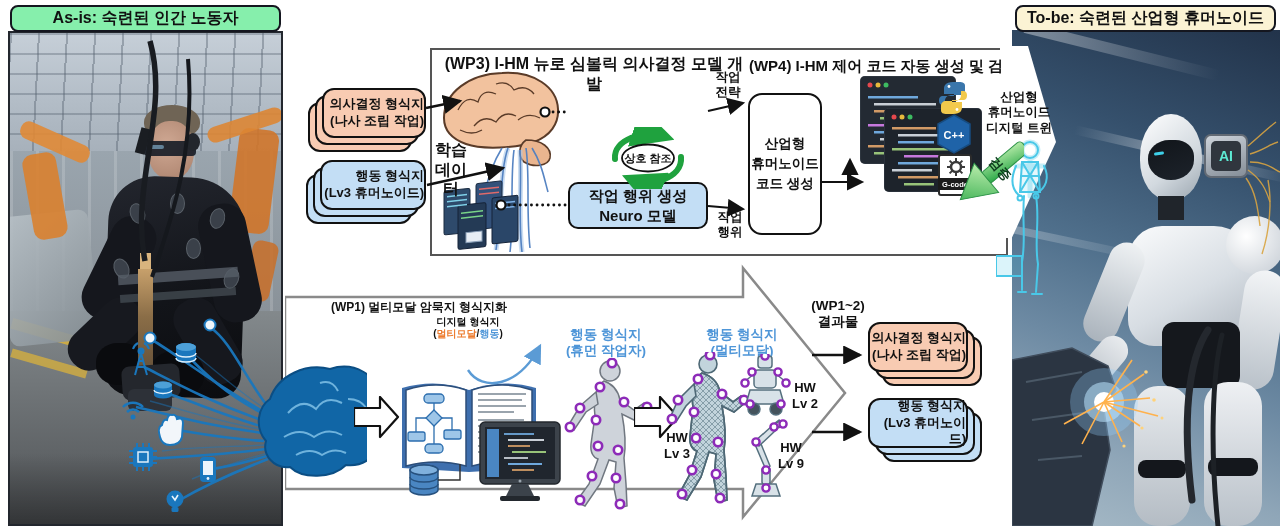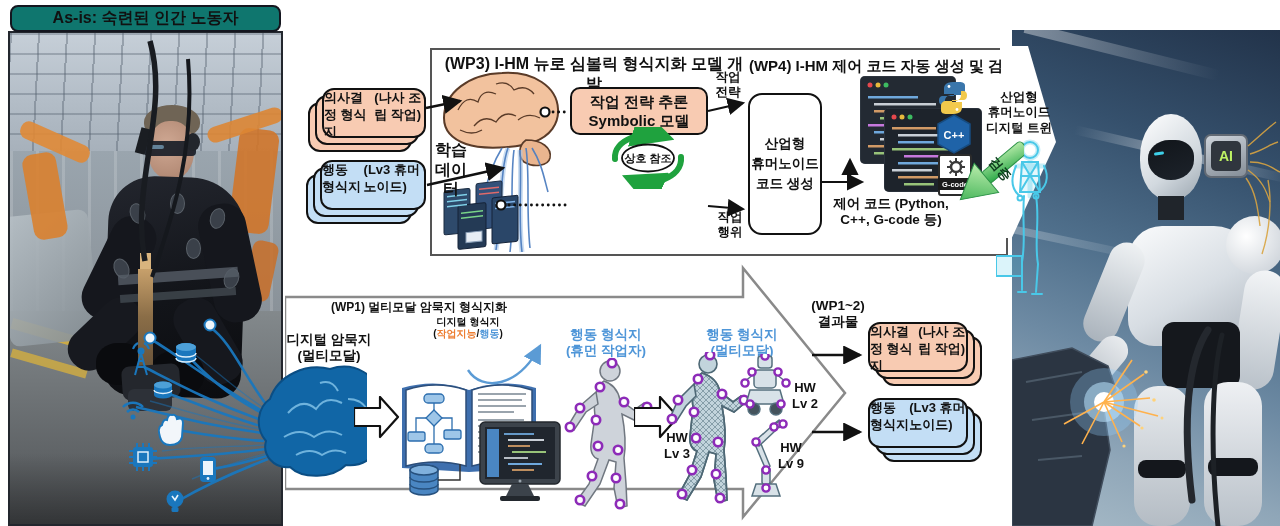--- a/index.html
+++ b/index.html
@@ -6,22 +6,22 @@
   body{margin:0;background:#fff}
   .stage{position:relative;width:1280px;height:526px;background:#fff;overflow:hidden;
          font-family:"Liberation Sans","DejaVu Sans",sans-serif;color:#111}
   .abs{position:absolute}
   .lbl{font-weight:700;text-align:center;line-height:1.22;color:#111}
   .lbl span{display:block}
   .panel-label{display:flex;align-items:center;justify-content:center;font-weight:700;font-size:16px;
                border:2.5px solid #14161f;border-radius:8px;z-index:8}
   .wbox{border:2.2px solid #111;border-radius:10px;display:flex;flex-direction:column;
         justify-content:center;text-align:center;font-weight:700;line-height:1.28}
-  .stackbox{border:2.2px solid #111;border-radius:12px;display:flex;flex-direction:row;
-        justify-content:center;text-align:left;font-weight:700;font-size:13px;line-height:1.3;z-index:6}
+  .stackbox{border:2.2px solid #111;border-radius:12px;display:flex;flex-direction:column;
+        justify-content:center;text-align:right;font-weight:700;font-size:13px;line-height:1.3;z-index:6}
   .stacklayer{border:2.2px solid #111;border-radius:12px;z-index:5}
   .codewin{border-radius:5px;z-index:6}
   .blue-t{color:#4f96d8}
   .orange-t{color:#ed7d31}
   .z2{z-index:2}.z4{z-index:4}.z5{z-index:5}.z6{z-index:6}.z7{z-index:7}
 </style>
 </head>
 <body>
 
 <div class="stage">
@@ -90,21 +90,21 @@
          background:linear-gradient(180deg,#c7a06b,#8a6d47 40%,#5c4a36)"></div>
     <div class="abs" style="left:112px;top:332px;width:58px;height:34px;background:#24272d;border-radius:8px;transform:rotate(-4deg)"></div>
     <div class="abs" style="left:118px;top:356px;width:44px;height:22px;background:#2d3138;border-radius:6px"></div>
     <svg class="abs" style="left:0;top:0" width="271" height="493" viewBox="0 0 271 493">
       <path d="M135,228 C120,150 160,80 140,8" stroke="#191c21" stroke-width="5.5" fill="none"></path>
       <path d="M142,244 C160,190 186,120 178,26" stroke="#15181d" stroke-width="4" fill="none"></path>
     </svg>
     <div class="abs" style="left:0;top:420px;width:271px;height:73px;background:linear-gradient(transparent,rgba(0,0,0,.35))"></div>
   </div>
 
-  <div class="abs panel-label" style="left:10px;top:5px;width:271px;height:27px;background:#0f766e">
+  <div class="abs panel-label" style="left:10px;top:5px;width:271px;height:27px;background:#86efac">
     <span>As-is: 숙련된 인간 노동자</span>
   </div>
 
   <div class="abs" style="left:1012px;top:30px;width:268px;height:496px;overflow:hidden;z-index:1;
               background:linear-gradient(200deg,#22334a,#35506c 25%,#50708c 48%,#6d8aa3 65%,#8fa6b8 82%,#a9bcc8)">
     <div class="abs" style="left:10px;top:16px;width:200px;height:11px;background:linear-gradient(90deg,rgba(255,255,255,.4),transparent);transform:rotate(14deg)"></div>
     <div class="abs" style="left:60px;top:120px;width:220px;height:9px;background:linear-gradient(90deg,transparent,rgba(255,255,255,.45),transparent);transform:rotate(13deg)"></div>
     <div class="abs" style="left:-20px;top:210px;width:180px;height:8px;background:linear-gradient(90deg,rgba(255,255,255,.3),transparent);transform:rotate(12deg)"></div>
 
     <div class="abs" style="left:116px;top:196px;width:126px;height:120px;border-radius:34px 40px 26px 26px;
@@ -129,21 +129,21 @@
       <div class="abs" style="left:8px;top:26px;width:46px;height:40px;border-radius:46% 40% 50% 50%;
            background:linear-gradient(160deg,#11151a,#1d232b)">
         <div class="abs" style="left:6px;top:12px;width:10px;height:3px;background:#3ecfe8;border-radius:2px;transform:rotate(-8deg)"></div>
       </div>
     </div>
     <div class="abs" style="left:146px;top:166px;width:26px;height:24px;background:#20252b"></div>
 
     <div class="abs" style="left:192px;top:104px;width:44px;height:44px;border:2px solid #626a74;border-radius:7px;
          background:linear-gradient(160deg,#cdd3da,#858e98)">
       <div class="abs" style="left:5px;top:5px;width:30px;height:30px;background:#30363e;border-radius:5px;
-           display:flex;align-items:center;justify-content:center;color:#bef264;font-weight:700;font-size:14px">
+           display:flex;align-items:center;justify-content:center;color:#5eead4;font-weight:700;font-size:14px">
         <span>AI</span>
       </div>
     </div>
     <svg class="abs" style="left:0;top:0" width="268" height="496" viewBox="0 0 268 496">
       <g stroke="#d9a441" stroke-width="1.4" fill="none" opacity=".9">
         <path d="M236,116 C250,104 256,98 264,92"></path>
         <path d="M238,124 C252,120 258,114 266,112"></path>
         <path d="M238,132 C254,132 260,138 268,142"></path>
         <path d="M236,140 C250,150 254,160 258,172"></path>
         <path d="M234,148 C244,162 246,180 248,196"></path>
@@ -175,32 +175,35 @@
           <circle cx="134" cy="342" r="1.8"></circle>
             <circle cx="142" cy="370" r="1.8"></circle>
             <circle cx="130" cy="398" r="1.6"></circle>
           <circle cx="112" cy="416" r="1.6"></circle>
             <circle cx="150" cy="388" r="1.5"></circle>
         </g>
       </g>
     </svg>
   </div>
 
+  <div class="abs panel-label" style="left:1015px;top:5px;width:261px;height:27px;background:#fbf3d4">
+    <span>To-be: 숙련된 산업형 휴머노이드</span>
+  </div>
 
   <div class="abs" style="left:1000px;top:46px;width:56px;height:192px;background:#fff;z-index:5;
               clip-path:polygon(0 0,50% 0,100% 50%,21% 100%,0 100%)"></div>
 
   <svg class="abs z2" style="left:285px;top:264px" width="568" height="262" viewBox="0 0 568 262">
     <polygon points="0,33 458,33 458,4 560,129 458,253 458,225 0,225" fill="#ffffff" stroke="#8a8a8a" stroke-width="2.5" stroke-linejoin="miter"></polygon>
   </svg>
 
   <div class="abs z2" style="left:430px;top:48px;width:578px;height:208px;border:2px solid #555;background:#fff"></div>
 
   <div class="abs lbl z5" style="left:438px;top:54px;width:312px;font-size:16px">
-    <span>(WP3) I-HM 뉴로 심볼릭 형식지화 모델 개발</span>
+    <span>(WP3) I-HM 뉴로 심볼릭 의사결정 모델 개발</span>
   </div>
   <div class="abs lbl z5" style="left:746px;top:57px;width:260px;font-size:15px">
     <span>(WP4) I-HM 제어 코드 자동 생성 및 검증</span>
   </div>
 
   <svg class="abs z4" style="left:430px;top:60px" width="145" height="196" viewBox="0 0 145 196">
     <g>
       <path d="M14,58 C14,32 40,14 72,13 C104,11 127,27 128,49 C129,64 120,76 104,82 C88,88 52,90 36,84 C22,79 14,70 14,58 Z" fill="#f2c29e" stroke="#5a3b28" stroke-width="2"></path>
       <path d="M96,80 C112,80 122,88 120,98 C118,106 104,108 94,102 C88,96 88,86 96,80 Z" fill="#eab58f" stroke="#5a3b28" stroke-width="1.6"></path>
       <g fill="none" stroke="#5a3b28" stroke-width="1.3">
@@ -257,23 +260,23 @@
   <svg class="abs z5" style="left:414px;top:84px" width="112" height="110" viewBox="0 0 112 110">
     <line x1="12" y1="24" x2="46" y2="17" stroke="#111" stroke-width="2.4" marker-end="url(#ah)"></line>
     <line x1="13" y1="101" x2="89" y2="84" stroke="#111" stroke-width="2.4" marker-end="url(#ah)"></line>
   </svg>
 
   <div class="abs lbl z5" style="left:428px;top:140px;width:46px;font-size:16px">
     <span>학습</span>
       <span>데이터</span>
   </div>
 
-  <div class="abs wbox z5" style="left:570px;top:87px;width:138px;height:48px;background:#f8cbb2;font-size:15px">
-    <span>작업 전략 추론</span>
-    <span>Symbolic 모델</span>
+  <div class="abs wbox z5" style="left:568px;top:182px;width:140px;height:47px;background:#c3def5;font-size:15px">
+    <span>작업 행위 생성</span>
+    <span>Neuro 모델</span>
   </div>
 
   <svg class="abs z5" style="left:492px;top:90px" width="272" height="132" viewBox="0 0 272 132">
     <circle cx="53" cy="22" r="4.5" fill="#fff" stroke="#111" stroke-width="2.2"></circle>
     <line x1="61" y1="22" x2="76" y2="22" stroke="#111" stroke-width="2.8" stroke-linecap="round" stroke-dasharray="0.1 5.5"></line>
     <circle cx="9" cy="115" r="4.5" fill="#fff" stroke="#111" stroke-width="2.2"></circle>
     <line x1="17" y1="115" x2="76" y2="115" stroke="#111" stroke-width="2.8" stroke-linecap="round" stroke-dasharray="0.1 5.5"></line>
     <line x1="216" y1="21" x2="251" y2="13" stroke="#111" stroke-width="2.2" marker-end="url(#ah)"></line>
     <line x1="216" y1="116" x2="251" y2="119" stroke="#111" stroke-width="2.2" marker-end="url(#ah)"></line>
   </svg>
@@ -356,24 +359,20 @@
       <circle cx="9" cy="9" r="5" fill="none" stroke="#3a3a3a" stroke-width="2.5"></circle>
       <g stroke="#3a3a3a" stroke-width="2">
           <path d="M9,0 V4 M9,14 V18 M0,9 H4 M14,9 H18 M2.6,2.6 L5.4,5.4 M12.6,12.6 L15.4,15.4 M15.4,2.6 L12.6,5.4 M5.4,12.6 L2.6,15.4"></path>
         </g>
     </svg>
     <div class="abs" style="left:-2px;top:22px;width:34px;height:12px;background:#1c1c1c;display:flex;align-items:center;justify-content:center">
       <span style="color:#fff;font-size:7.5px;font-weight:700">G-code</span>
     </div>
   </div>
 
-  <div class="abs lbl z5" style="left:818px;top:196px;width:146px;font-size:13.5px">
-    <span>제어 코드 (Python,</span>
-      <span>C++, G-code 등)</span>
-  </div>
 
   <div class="abs lbl z7" style="left:986px;top:90px;width:66px;font-size:12.5px">
     <span>산업형</span>
       <span>휴머노이드</span>
       <span>디지털 트윈</span>
   </div>
   <svg class="abs z6" style="left:996px;top:136px" width="78" height="180" viewBox="0 0 78 180">
     <g stroke="#49c8e8" stroke-width="5" fill="none" opacity=".3" stroke-linecap="round">
       <circle cx="34" cy="14" r="8"></circle>
         <path d="M34,22 V60 M20,30 H48"></path>
@@ -402,27 +401,23 @@
     <g transform="rotate(50 33 50)">
       <rect x="26" y="6" width="14" height="52" rx="4" fill="url(#gv)" stroke="#2c9247"></rect>
       <polygon points="14,56 52,56 33,90" fill="url(#gv)" stroke="#2c9247"></polygon>
     </g>
     <text x="22" y="44" transform="rotate(50 33 50)" font-size="13" font-weight="bold" fill="#0d3a1c">검증</text>
   </svg>
 
   <div class="abs lbl z5" style="left:295px;top:300px;width:248px;font-size:12px">
     <span>(WP1) 멀티모달 암묵지 형식지화</span>
   </div>
-  <div class="abs lbl z5" style="left:286px;top:332px;width:86px;font-size:13.5px">
-    <span>디지털 암묵지</span>
-      <span>(멀티모달)</span>
-  </div>
   <div class="abs lbl z5" style="left:398px;top:316px;width:140px;font-size:10px">
     <span>디지털 형식지</span>
-    <span><span style="display:inline">(</span><span class="orange-t" style="display:inline">작업지능</span><span style="display:inline">/</span><span class="blue-t" style="display:inline">행동</span><span style="display:inline">)</span></span>
+    <span><span style="display:inline">(</span><span class="orange-t" style="display:inline">멀티모달</span><span style="display:inline">/</span><span class="blue-t" style="display:inline">행동</span><span style="display:inline">)</span></span>
   </div>
 
   <svg class="abs z4" style="left:92px;top:303px" width="275" height="223" viewBox="0 0 275 223">
     <g fill="none" stroke="#1a77bd" stroke-width="2.6" opacity=".95">
       <path d="M176,104 C150,70 140,40 118,24"></path>
       <path d="M174,110 C120,80 86,52 60,37"></path>
       <path d="M174,112 C134,92 112,70 95,52"></path>
       <path d="M172,118 C120,100 80,78 52,64"></path>
       <path d="M172,124 C130,112 100,98 74,90"></path>
       <path d="M172,130 C120,124 80,112 44,104"></path>

